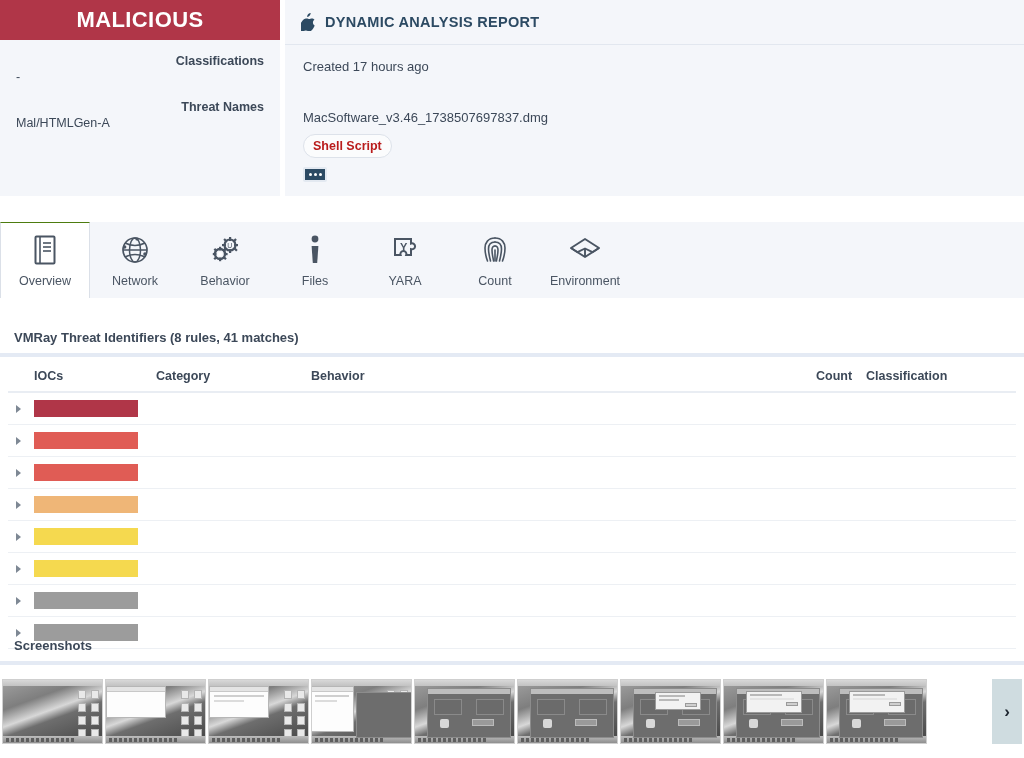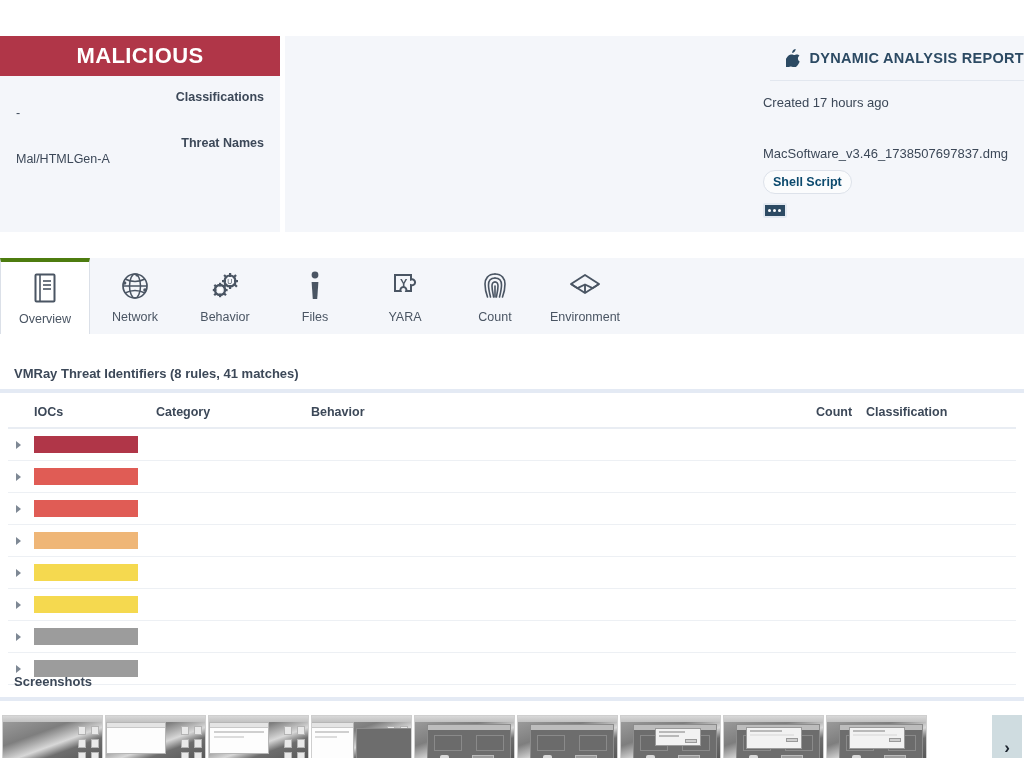--- a/index.html
+++ b/index.html
@@ -6,21 +6,21 @@
   html, body {
     width: 1024px; height: 758px;
     background: #ffffff;
     font-family: "Liberation Sans", sans-serif;
     color: #3c4858;
     overflow: hidden;
   }
   .page { position: relative; width: 1024px; height: 758px; }
 
   
-  .summary { display: flex; width: 1024px; height: 196px; gap: 5px; margin-top: 36px; }
+  .summary { display: flex; width: 1024px; height: 196px; gap: 5px; }
 
   .verdict-panel {
     width: 280px; height: 196px;
     background: #f4f6fa;
     display: flex; flex-direction: column;
   }
   .verdict-banner {
     height: 40px; background: #b03648;
     display: flex; align-items: center; justify-content: center;
   }
@@ -29,42 +29,42 @@
     letter-spacing: .4px;
   }
   .verdict-body { padding: 14px 16px 0 16px; }
   .vlabel { font-size: 12.5px; font-weight: bold; color: #3c4858; text-align: right; }
   .vvalue { font-size: 12.5px; color: #3c4858; margin-top: 2px; }
   .vgroup { margin-bottom: 16px; }
 
   .report-panel {
     flex: 1; height: 196px;
     background: #f4f6fa;
-    display: flex; flex-direction: column; align-items: flex-end;
+    display: flex; flex-direction: column;
   }
   .report-header {
     height: 45px;
     display: flex; align-items: center; gap: 9px;
     padding-left: 16px;
     border-bottom: 1px solid #e2e7ef;
   }
   .apple-icon { width: 15px; height: 18px; position: relative; display:block; }
   .report-title {
     font-size: 14.5px; font-weight: bold; color: #2c4a63;
     letter-spacing: .3px;
   }
   .report-body { padding: 14px 16px 0 18px; }
   .created { font-size: 13px; color: #3c4858; }
   .filename { font-size: 13px; color: #3c4858; margin-top: 36px; }
   .tagbtn {
     display: inline-block; margin-top: 9px;
     border: 1px solid #dde2ea; border-radius: 12px;
     background: #fbfcfd;
     padding: 4px 9px;
-    font-size: 12.5px; font-weight: bold; color: #0c4a6e;
+    font-size: 12.5px; font-weight: bold; color: #b91c1c;
     cursor: pointer;
   }
   .dots-btn {
     display: inline-flex; align-items:center; justify-content:center;
     margin-top: 9px;
     width: 24px; height: 15px;
     background: #2c4a63; border: 2px solid #e3e9f1; border-radius: 2px;
     cursor: pointer;
   }
   .dots-btn i {
@@ -82,21 +82,21 @@
     width: 90px; height: 76px;
     display: flex; flex-direction: column;
     align-items: center; justify-content: center;
     gap: 7px;
     cursor: pointer;
   }
   .tab.active {
     background: #ffffff;
     border-left: 1px solid #dbe0e8;
     border-right: 1px solid #dbe0e8;
-    border-top: 4px solid #4d7c0f;
+    border-top: 1px solid #4d7c0f;
   }
   .tab .ticon { height: 34px; display:flex; align-items:center; justify-content:center; }
   .tab .tlabel { font-size: 12.5px; color: #4a5563; }
 
   
   .section-title {
     font-size: 13px; font-weight: bold; color: #3c4858;
     padding-left: 14px;
   }
   .rule-line { height: 4px; background: #e4eaf4; margin-top: 8px; }

